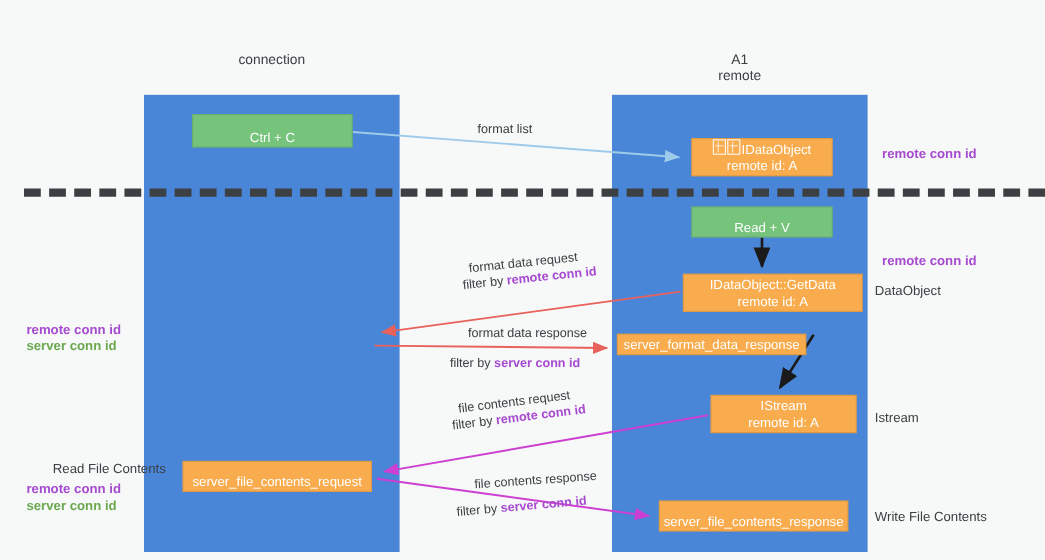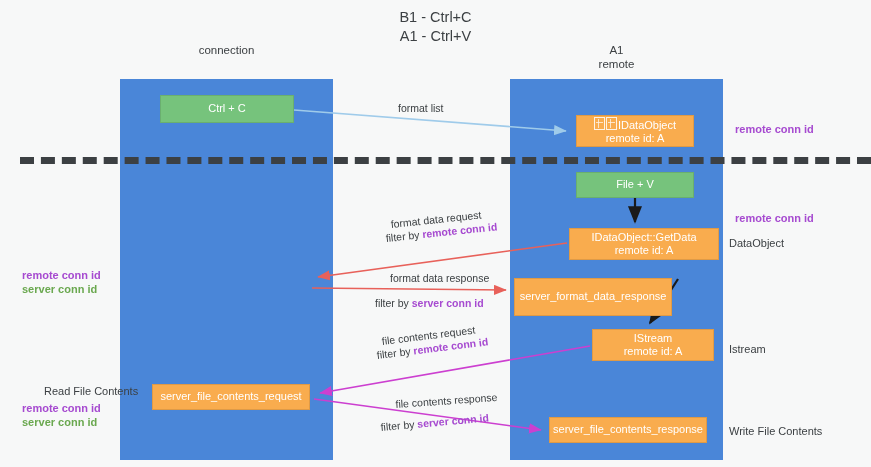--- a/index.html
+++ b/index.html
@@ -37,34 +37,34 @@
 
   
   #divider{
     position:absolute;left:20px;top:157px;width:851px;height:0;
     border-top:7px dashed #3c4043;
   }
 
   
   .node{
     position:absolute;box-sizing:border-box;
-    display:flex;flex-direction:column;align-items:center;justify-content:center;
+    display:flex;flex-direction:column;align-items:center;justify-content:flex-end;
     color:#ffffff;font-size:11px;line-height:13.5px;text-align:center;
     border:1px solid rgba(0,0,0,.10);
   }
   .node .ln{display:block;white-space:nowrap;}
   .green{background:#76c37c;}
   .orange{background:#f9ac4e;}
 
   #n-ctrlc{left:160px;top:95px;width:134px;height:28px;}
   #n-save{left:576px;top:115px;width:118px;height:32px;}
   #n-ctrlv{left:576px;top:172px;width:118px;height:26px;}
   #n-getdata{left:569px;top:228px;width:150px;height:32px;}
   #n-reqfmt{left:152px;top:268px;width:158px;height:26px;}
-  #n-respfmt{left:514px;top:278px;width:158px;height:38px;}
+  #n-respfmt{left:514px;top:278px;width:158px;height:18px;}
   #n-istream{left:592px;top:329px;width:122px;height:32px;}
   #n-reqfile{left:152px;top:384px;width:158px;height:26px;}
   #n-respfile{left:549px;top:417px;width:158px;height:26px;}
 
   
   .tofu{
     display:inline-block;width:9px;height:11px;
     border:1px solid #ffffff;opacity:.85;
     vertical-align:-1px;margin-right:1px;position:relative;
   }
@@ -107,24 +107,20 @@
   #el-fcresp{left:395px;top:397px;transform:rotate(-4deg);}
   #el-fcresp2{left:380px;top:420px;transform:rotate(-5deg);}
 
   svg#wires{position:absolute;left:0;top:0;width:871px;height:467px;pointer-events:none;}
 </style>
 </head>
 <body>
 
 <div id="stage">
 
-  <div id="title">
-    <span>B1 - Ctrl+C</span>
-    <span>A1 - Ctrl+V</span>
-  </div>
 
   <div class="lane" id="lane-b1"></div>
   <div class="lane" id="lane-a1"></div>
 
   <div class="lane-header" id="hdr-b1">
     <span class="l2">connection</span>
   </div>
   <div class="lane-header" id="hdr-a1">
     <span class="l1">A1</span>
     <span class="l2">remote</span>
@@ -178,21 +174,21 @@
   <div class="node green" id="n-ctrlc">
     <span class="ln">Ctrl + C</span>
   </div>
 
   <div class="node orange" id="n-save">
     <span class="ln"><i class="tofu"></i><i class="tofu"></i>IDataObject</span>
     <span class="ln">remote id: A</span>
   </div>
 
   <div class="node green" id="n-ctrlv">
-    <span class="ln">File + V</span>
+    <span class="ln">Read + V</span>
   </div>
 
   <div class="node orange" id="n-getdata">
     <span class="ln">IDataObject::GetData</span>
     <span class="ln">remote id: A</span>
   </div>
 
 
   <div class="node orange" id="n-respfmt">
     <span class="ln">server_format_data_response</span>

